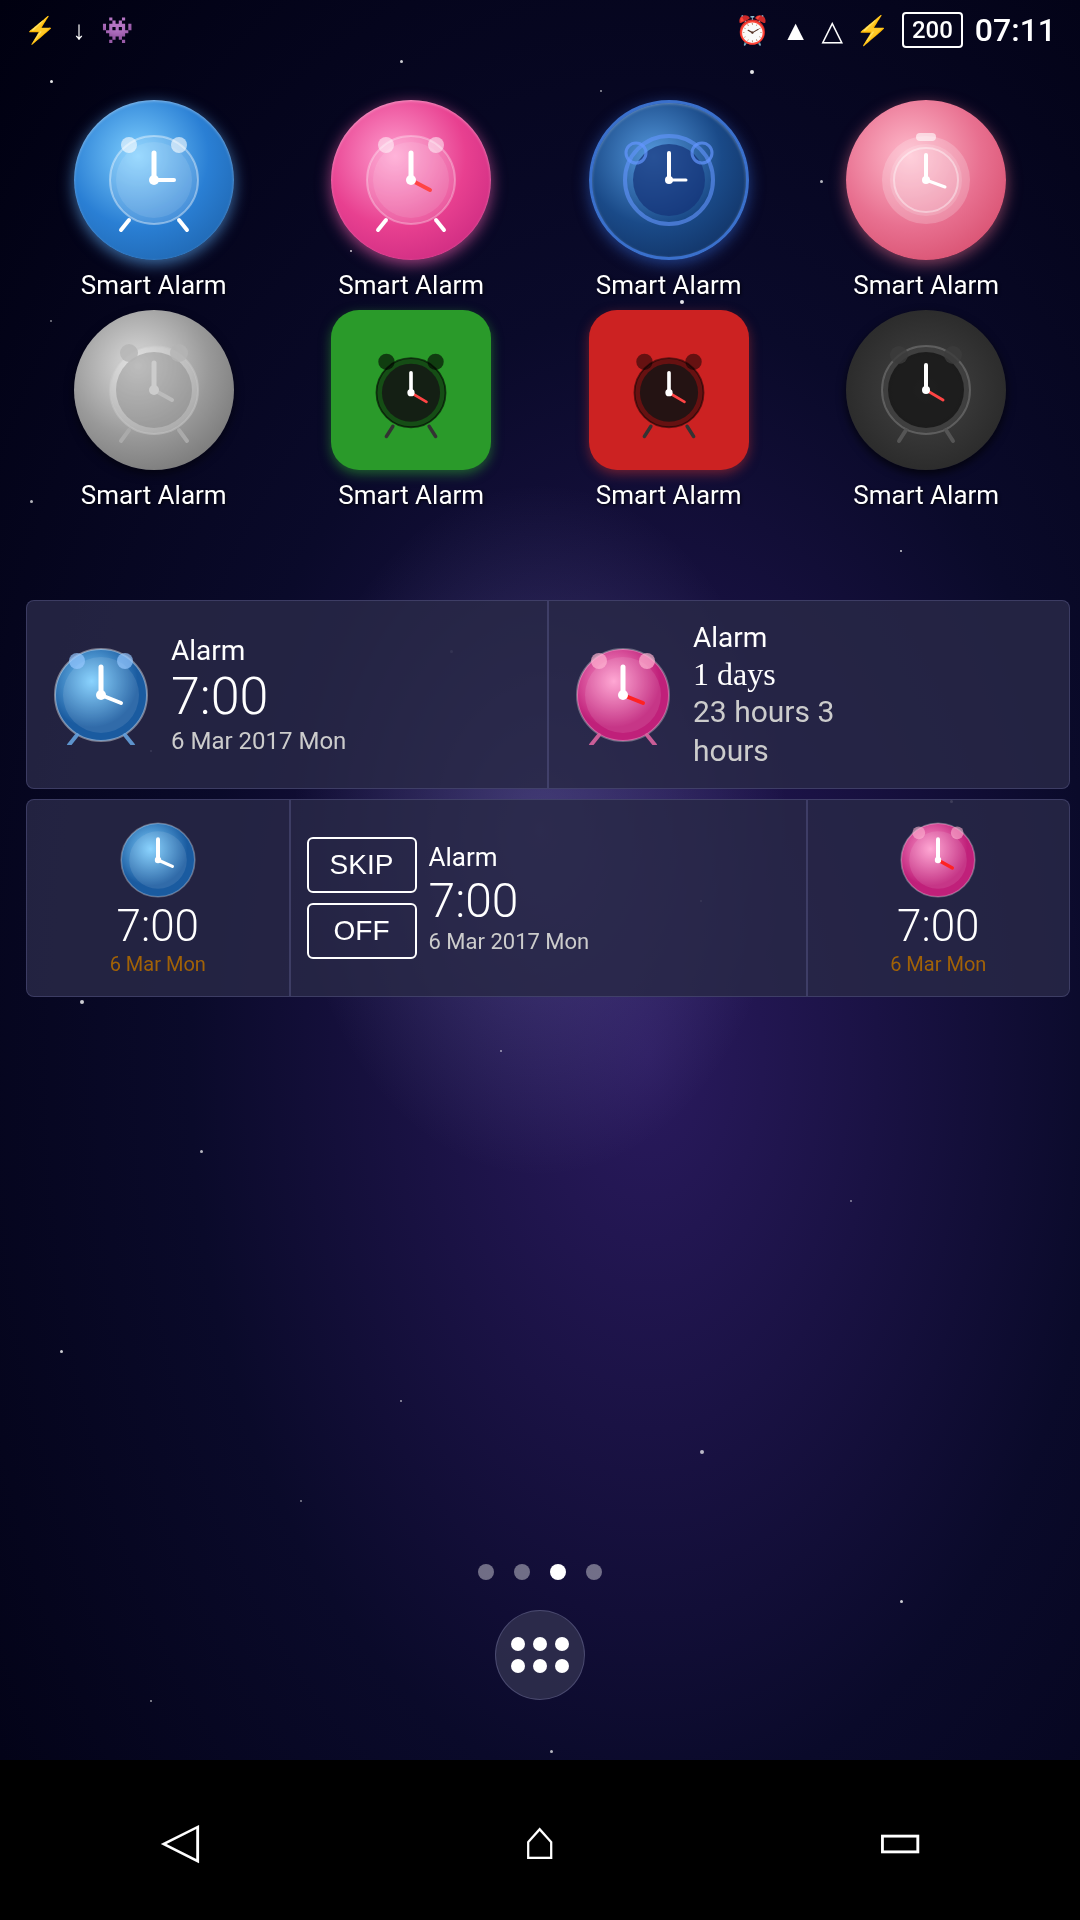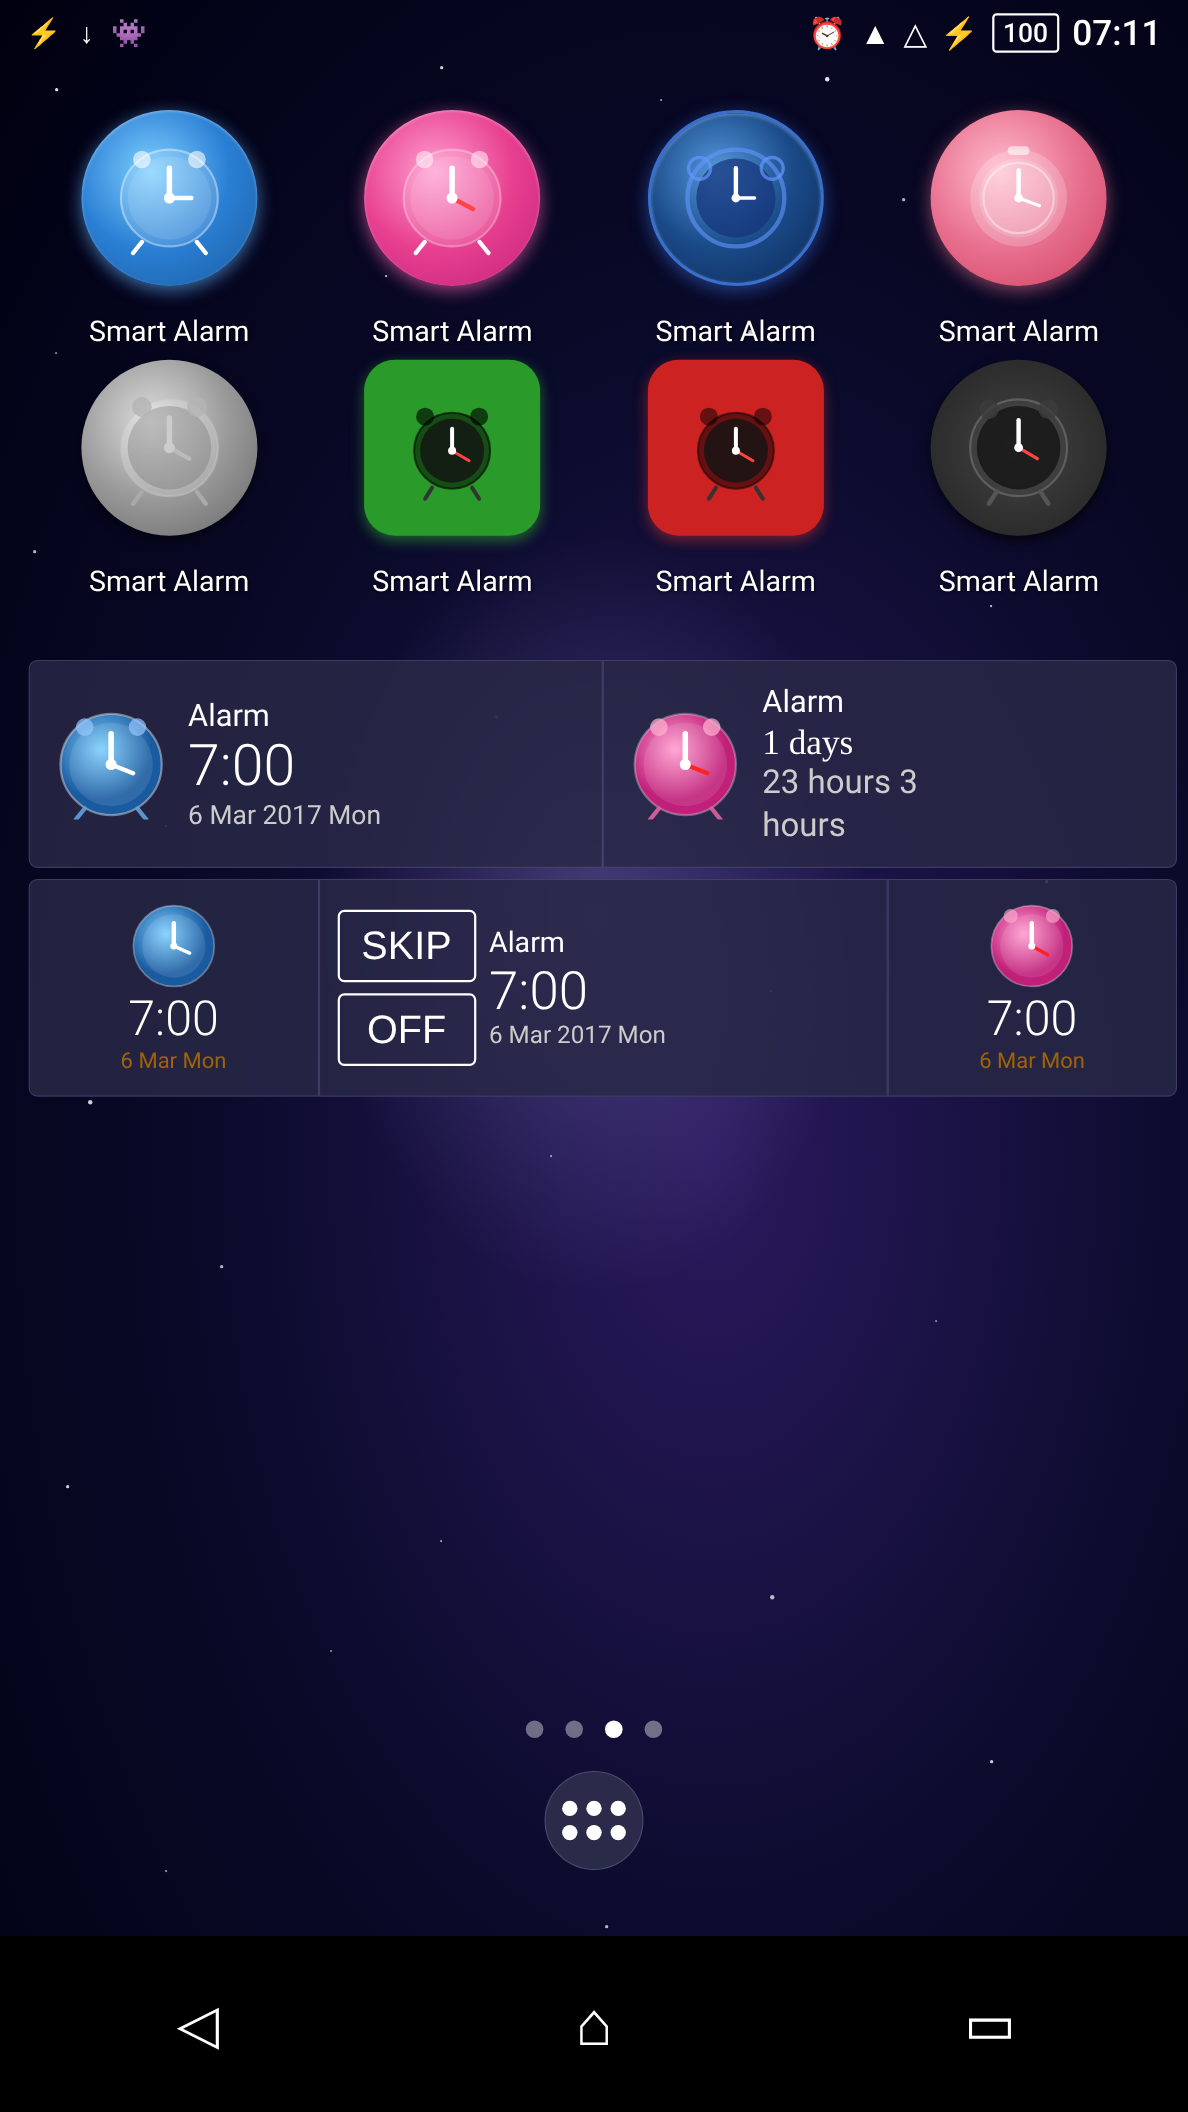--- a/index.html
+++ b/index.html
@@ -88,21 +88,21 @@
       display: grid;
       grid-template-columns: repeat(4, 1fr);
       gap: 10px;
       padding: 20px 30px;
       z-index: 10;
     }
     .app-item {
       display: flex;
       flex-direction: column;
       align-items: center;
-      gap: 27px;
+      gap: 10px;
       cursor: pointer;
     }
     .app-icon {
       width: 160px;
       height: 160px;
       border-radius: 80px;
       display: flex;
       align-items: center;
       justify-content: center;
       position: relative;
@@ -267,21 +267,21 @@
     .skip-off-buttons {
       display: flex;
       flex-direction: column;
       gap: 10px;
       flex-shrink: 0;
     }
     .action-btn {
       border: 2px solid #fff;
       background: transparent;
       color: #fff;
-      font-size: 36px;
+      font-size: 28px;
       padding: 10px 20px;
       border-radius: 6px;
       cursor: pointer;
       min-width: 110px;
       text-align: center;
     }
 
     .widget-middle-text {
       color: #fff;
     }
@@ -414,21 +414,21 @@
   <div class="status-left">
     <span class="status-icon">⚡</span>
     <span class="status-icon">↓</span>
     <span class="status-icon">👾</span>
   </div>
   <div class="status-right">
     <span>⏰</span>
     <span>▲</span>
     <span>△</span>
     <span>⚡</span>
-    <span style="font-size:24px; border: 2px solid white; padding: 2px 8px; border-radius:4px;">100</span>
+    <span style="font-size:24px; border: 2px solid white; padding: 2px 8px; border-radius:4px;">200</span>
     <span style="font-size:32px;font-weight:500;">07:11</span>
   </div>
 </div>
 
 <div class="app-grid">
 
   <div class="app-item">
     <div class="app-icon clock-blue">
       <svg class="clock-svg" viewBox="0 0 110 110">
         <circle cx="55" cy="55" r="44" fill="rgba(255,255,255,0.15)" stroke="rgba(255,255,255,0.4)" stroke-width="2"></circle>

